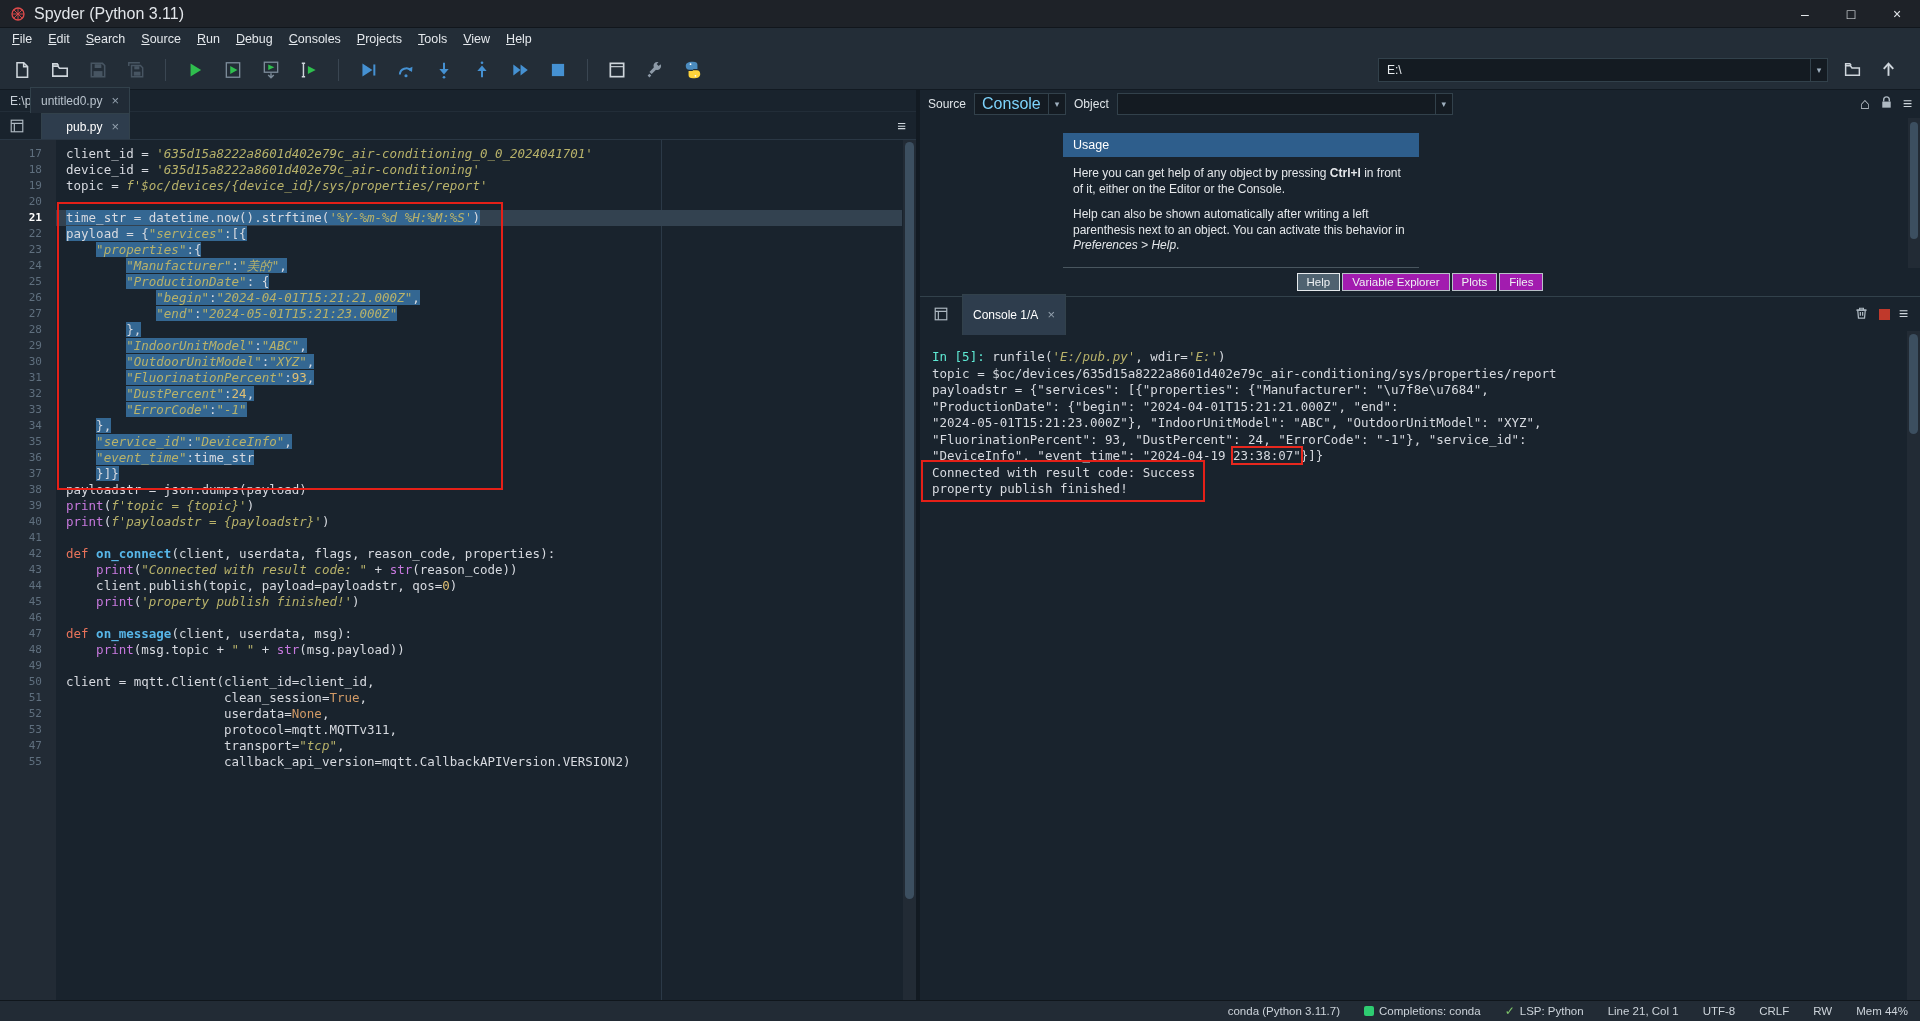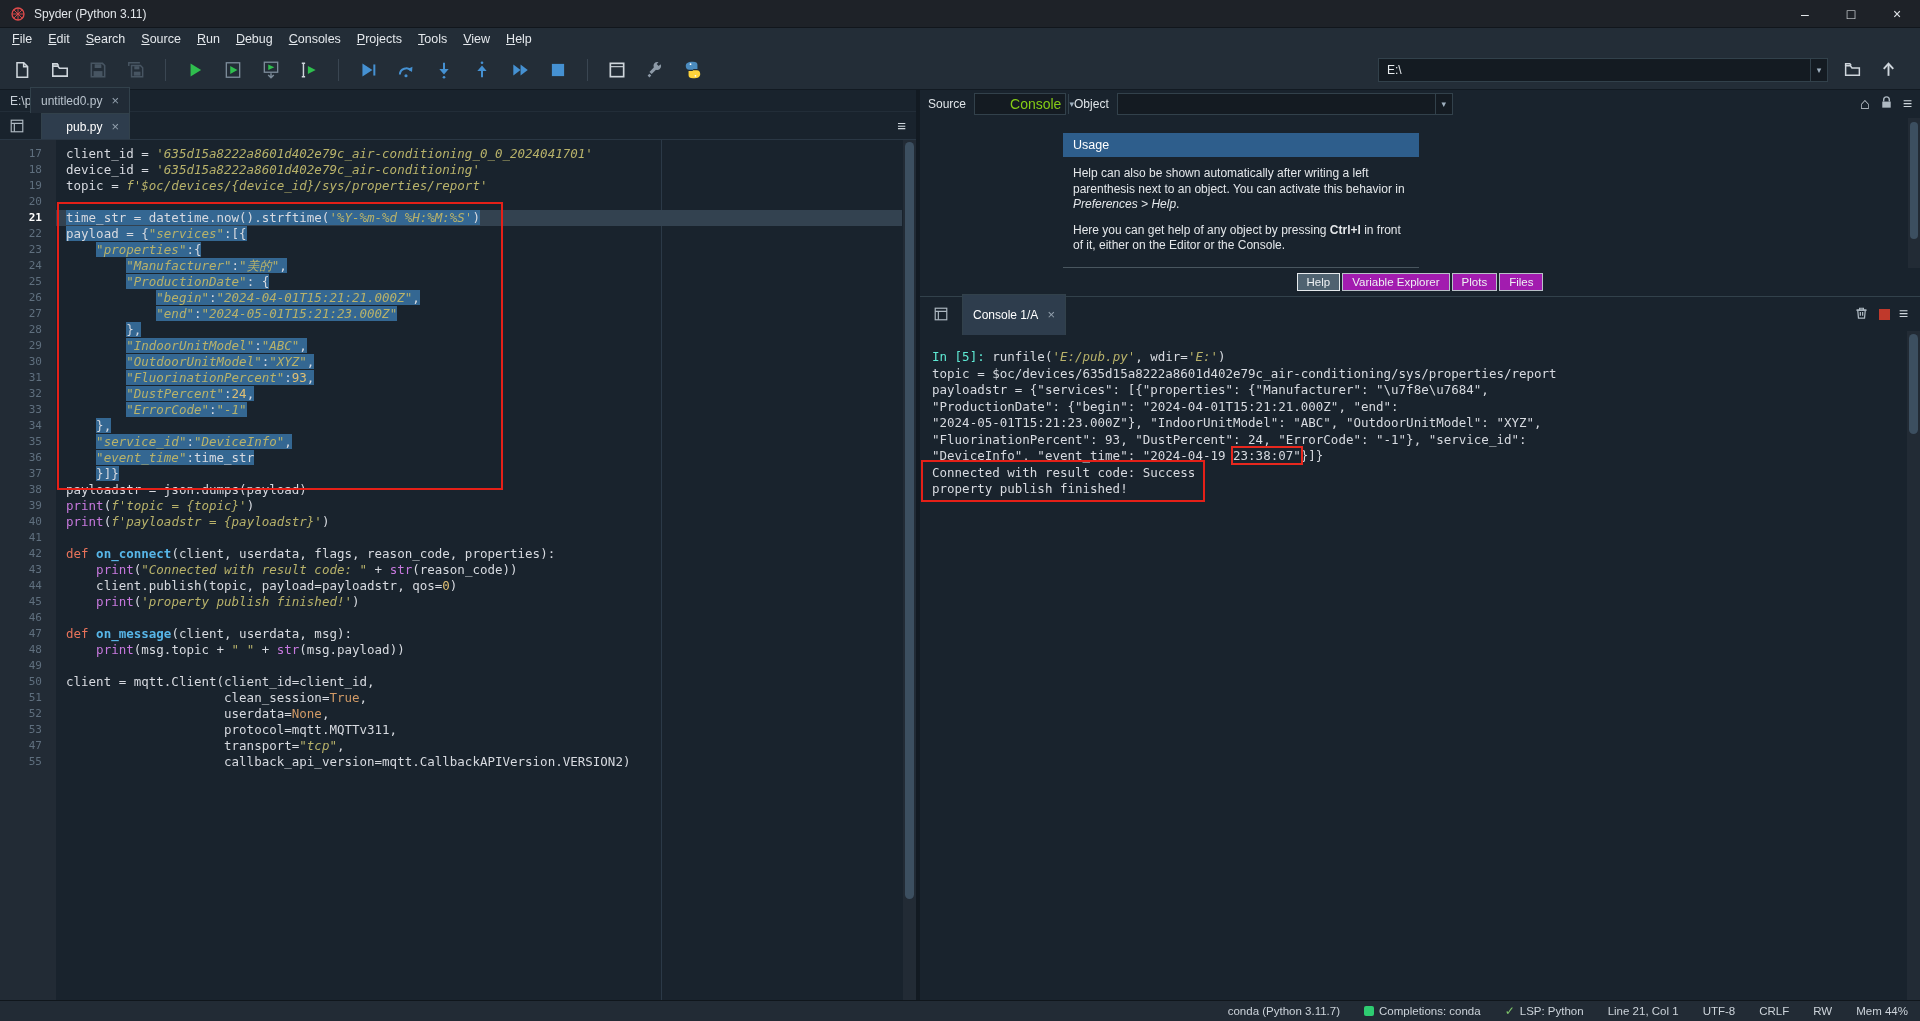--- a/index.html
+++ b/index.html
@@ -2,21 +2,21 @@
 <html><head>
 <meta charset="utf-8">
 <style>
   *{margin:0;padding:0;box-sizing:border-box;}
   html,body{width:1920px;height:1021px;overflow:hidden;background:#19232d;
     font-family:"Liberation Sans",sans-serif;color:#d7dae0;}
   
   .titlebar{position:absolute;top:0;left:0;width:1920px;height:28px;background:#1e2228;
     display:flex;align-items:center;border-bottom:1px solid #11161c;}
   .app-icon{width:16px;height:16px;margin:0 8px 0 10px;}
-  .title-text{font-size:12px;color:#e2e6ea;}
+  .title-text{font-size:16px;color:#e2e6ea;}
   .win-controls{margin-left:auto;display:flex;height:100%;}
   .win-btn{width:46px;height:100%;display:flex;align-items:center;justify-content:center;
     font-size:14px;color:#e2e6ea;cursor:default;}
   
   .menubar{position:absolute;top:28px;left:0;width:1920px;height:22px;background:#232d37;
     display:flex;align-items:center;padding-left:4px;}
   .menu-item{display:inline-block;padding:2px 8px;font-size:12.5px;color:#e4e8ec;}
   .menu-item::first-letter{text-decoration:underline;}
   
   .toolbar{position:absolute;top:50px;left:0;width:1920px;height:40px;background:#232d37;
@@ -74,21 +74,21 @@
   .tok-box{outline:2px solid #e8281e;}
   .ruler{position:absolute;top:0;bottom:0;left:calc(66px + 79ch);width:1px;background:#2b3947;}
   .ed-scroll{position:absolute;right:0;top:0;bottom:0;width:13px;background:#222b35;}
   .ed-scroll .thumb{position:absolute;left:2px;right:2px;top:2px;height:88%;background:#3c4f60;border-radius:5px;}
   .ann-editor{position:absolute;left:57px;top:62px;width:446px;height:288px;
     border:2px solid #e52018;pointer-events:none;z-index:6;}
   
   .help-header{height:28px;display:flex;align-items:center;gap:8px;padding:0 8px;}
   .hdr-label{font-size:12px;color:#dfe4e8;}
   .combo{height:22px;background:#141b22;border:1px solid #32414b;display:flex;align-items:center;}
-  .combo .val{flex:1;padding:0 7px;font-size:14px;color:#84cc16;margin-left:28px;}
+  .combo .val{flex:1;padding:0 7px;font-size:16px;color:#7dd3fc;}
   .combo.src{width:92px;}
   .combo.obj{width:336px;}
   .hdr-icons{margin-left:auto;display:flex;align-items:center;gap:9px;}
   .home-glyph{font-size:16px;color:#cfd6dc;}
   .menu-glyph{font-size:16px;color:#cfd6dc;}
   .help-content{position:relative;height:150px;}
   .usage-card{position:absolute;left:143px;top:15px;width:356px;}
   .usage-head{background:#2e5e8c;color:#ffffff;font-size:12.5px;padding:5px 10px;}
   .usage-body{padding:9px 10px 13px;border-bottom:1px solid #49565f;font-size:12px;
     line-height:15.5px;color:#e4e7ea;}
@@ -386,22 +386,22 @@
                 <path d="M5 7V5a3 3 0 0 1 6 0v2" fill="none" stroke="#aeb9c2" stroke-width="1.5"></path>
               </svg>
           </span>
           <span class="menu-glyph">≡</span>
         </div>
       </div>
       <div class="help-content">
         <div class="usage-card">
           <div class="usage-head">Usage</div>
           <div class="usage-body">
+              <p class="help-p"><span class="seg-n">Here you can get help of any object by pressing </span><span class="seg-b">Ctrl+I</span><span class="seg-n"> in front of it, either on the Editor or the Console.</span></p>
               <p class="help-p"><span class="seg-n">Help can also be shown automatically after writing a left parenthesis next to an object. You can activate this behavior in </span><span class="seg-i">Preferences &gt; Help</span><span class="seg-n">.</span></p>
-              <p class="help-p"><span class="seg-n">Here you can get help of any object by pressing </span><span class="seg-b">Ctrl+I</span><span class="seg-n"> in front of it, either on the Editor or the Console.</span></p>
             </div>
         </div>
         <div class="help-scroll">
             <div class="thumb"></div>
           </div>
       </div>
       <div class="help-tabs">
           <div class="pane-tab active">Help</div>
           <div class="pane-tab">Variable Explorer</div>
           <div class="pane-tab">Plots</div>

